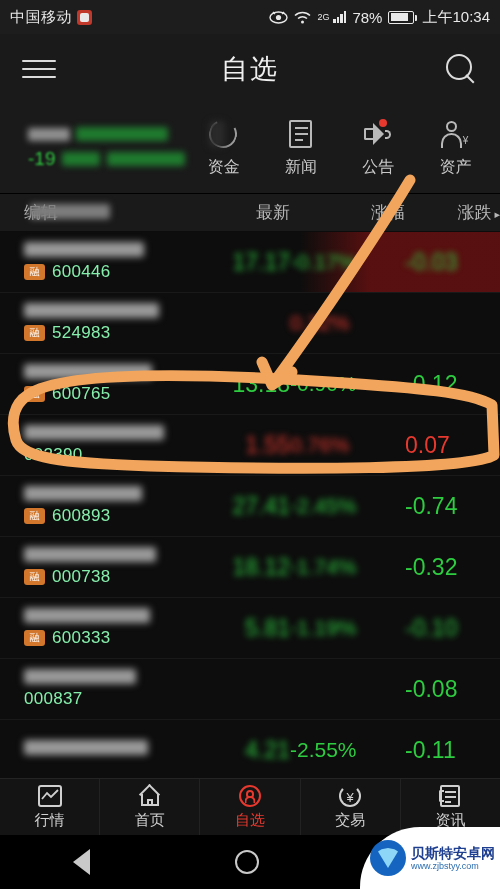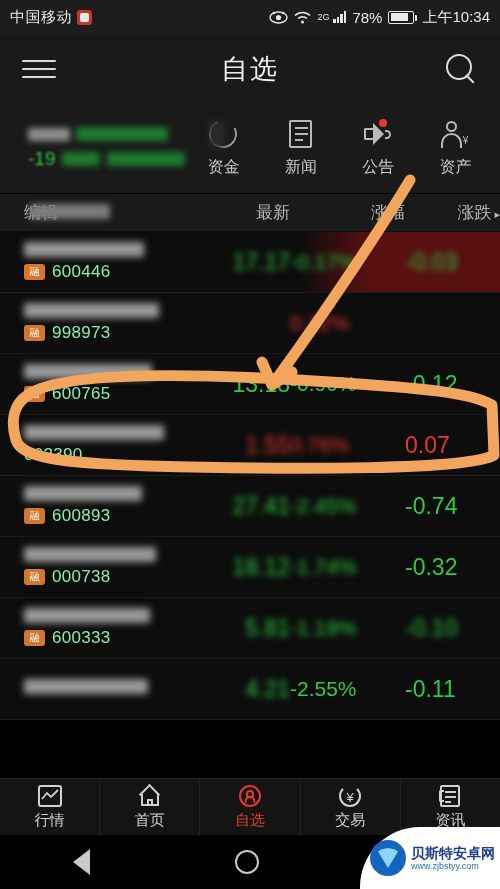--- a/index.html
+++ b/index.html
@@ -378,21 +378,21 @@
       <div class="cell-chg down blurv">-0.17%</div>
       <div class="cell-amt down blurv">-0.03</div>
     </div>
     </div>
     <div class="row">
     <div class="row-inner">
       <div class="cell-name">
         <div class="nm-blur" style="width:135px"></div>
         <div class="code-line">
           <span class="badge-rong">融</span>
-            <span class="code">998973</span>
+            <span class="code">524983</span>
         </div>
       </div>
       <div class="cell-last up blurv"></div>
       <div class="cell-chg up blurv">0.32%</div>
       <div class="cell-amt up blurv"></div>
     </div>
     </div>
     <div class="row">
     <div class="row-inner">
       <div class="cell-name">
@@ -453,20 +453,33 @@
       <div class="cell-name">
         <div class="nm-blur" style="width:126px"></div>
         <div class="code-line">
           <span class="badge-rong">融</span>
             <span class="code">600333</span>
         </div>
       </div>
       <div class="cell-last down blurv">5.81</div>
       <div class="cell-chg down blurv">-1.19%</div>
       <div class="cell-amt down blurv">-0.10</div>
+    </div>
+    </div>
+    <div class="row">
+    <div class="row-inner">
+      <div class="cell-name">
+        <div class="nm-blur" style="width:112px"></div>
+        <div class="code-line">
+          <span class="code">000837</span>
+        </div>
+      </div>
+      <div class="cell-last down blurv"></div>
+      <div class="cell-chg down blurv"></div>
+      <div class="cell-amt down ">-0.08</div>
     </div>
     </div>
     <div class="row">
     <div class="row-inner">
       <div class="cell-name">
         <div class="nm-blur" style="width:124px"></div>
         <div class="code-line">
           <span class="code"></span>
         </div>
       </div>

